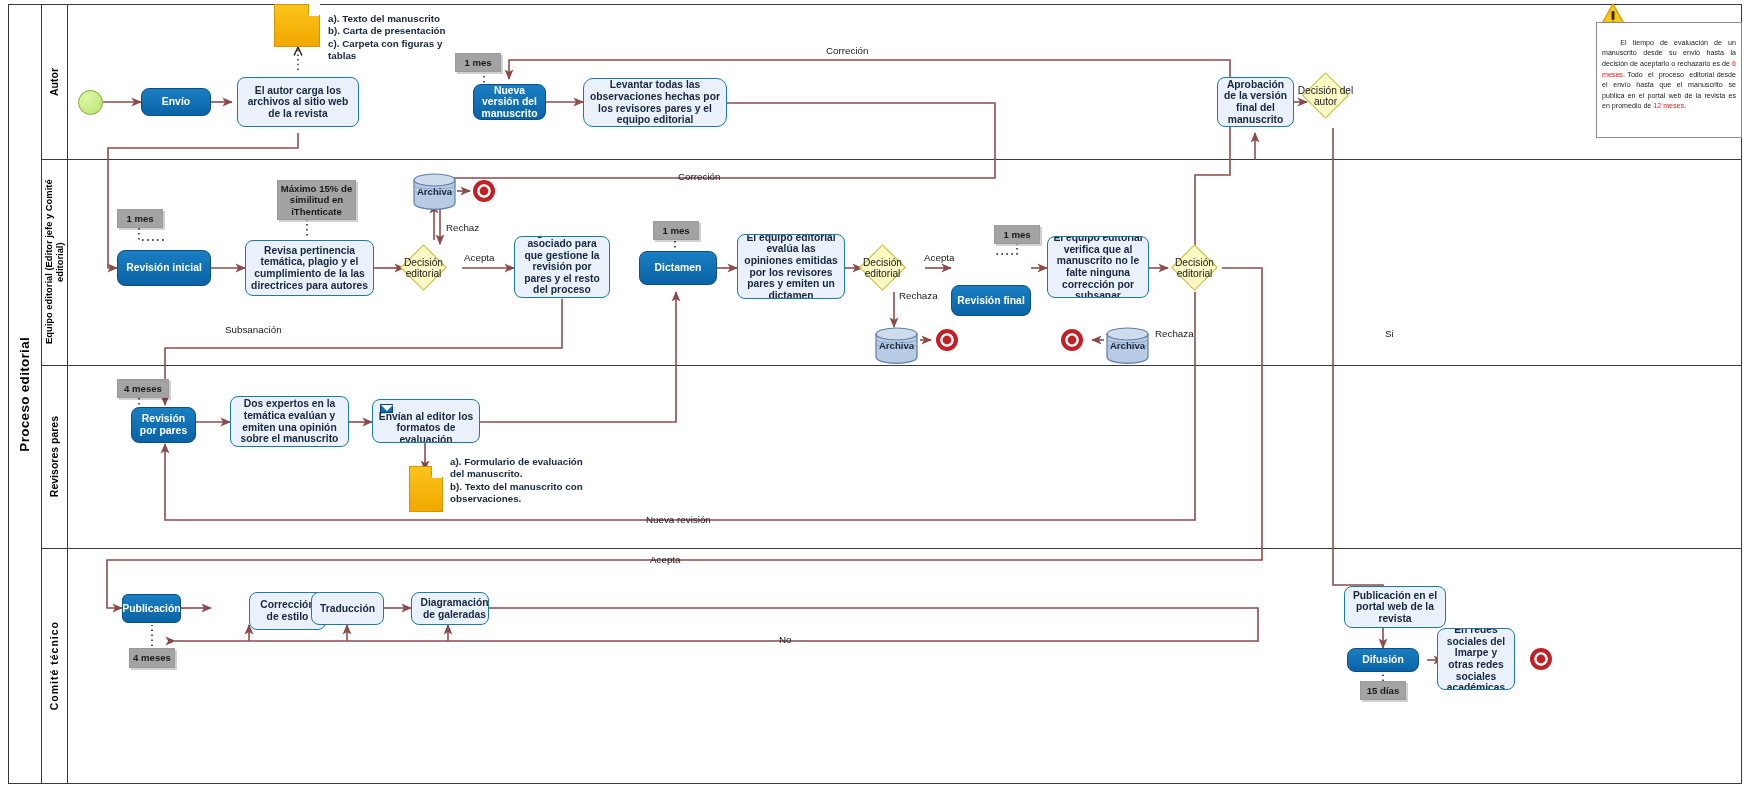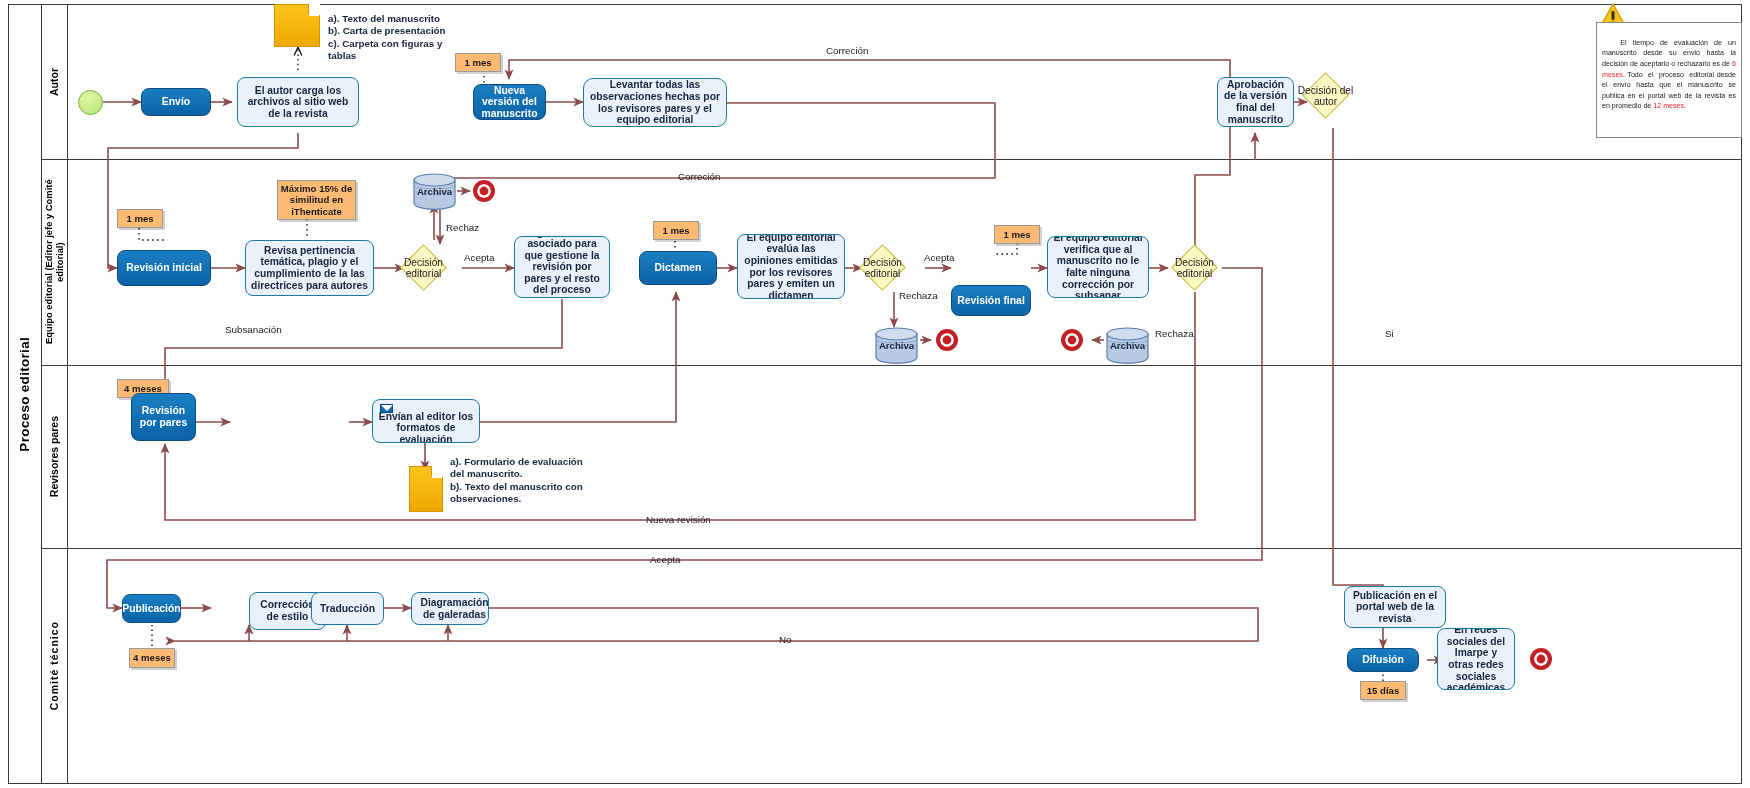--- a/index.html
+++ b/index.html
@@ -127,21 +127,21 @@
   }
   .ds-label {
     position: relative;
     z-index: 3;
     font-size: 9.6px;
     font-weight: bold;
     color: #1a2a3a;
   }
   .annot-box {
     position: absolute;
-    background: #fdba74;
+    background: #a3a3a3;
     border: 1px solid #9a9a9a;
     box-shadow: 2px 2px 0 rgba(0,0,0,.18);
     display: flex; align-items: center; justify-content: center;
     font-size: 9.6px;
     font-weight: bold;
     color: #1a1a1a;
     text-align: center;
     line-height: 1.15;
     padding: 1px 2px;
   }
@@ -448,39 +448,40 @@
   </div>
   <div class="end-ev" style="left:1061px; top:329px; width:22px; height:22px;"></div>
   <div class="flow-label" style="left:1155px; top:328px;">Rechaza</div>
 
   <div class="flow-label" style="left:678px; top:171px;">Correción</div>
   <div class="flow-label" style="left:225px; top:324px;">Subsanación</div>
   <div class="flow-label" style="left:1385px; top:328px;">Si</div>
 
   <div class="annot-box" style="left:117px; top:379px; width:52px; height:19px;">4 meses</div>
 
-  <div class="node task-dark" style="left:131px; top:393px; width:65px; height:48px;">Revisión por pares</div>
-
+  <div class="node task-dark" style="left:131px; top:407px; width:65px; height:36px;">Revisión por pares</div>
+
+  <div class="node task-light" style="left:230px; top:396px; width:119px; height:51px;">Dos expertos en la temática evalúan y emiten una opinión sobre el manuscrito</div>
 
   <div class="node task-light" style="left:372px; top:399px; width:108px; height:44px; padding-top:9px;">
     <span style="position:relative;top:3px;">Envían al editor los formatos de evaluación</span>
   </div>
   <div class="env-icon" style="left:380px; top:404px;"></div>
 
   <div class="doc-icon" style="left:409px; top:466px; width:34px; height:46px;">
     <div class="doc-fold"></div>
   </div>
   <div class="doc-text" style="left:450px; top:456px; width:160px;">a). Formulario de evaluación
 del manuscrito.
 b). Texto del manuscrito con
 observaciones.</div>
 
   <div class="flow-label" style="left:646px; top:514px;">Nueva revisión</div>
 
-  <div class="node task-dark" style="left:122px; top:594px; width:59px; height:29px;">Publicación</div>
+  <div class="node task-dark" style="left:122px; top:594px; width:59px; height:29px;border-radius:6px;">Publicación</div>
 
   <div class="annot-box" style="left:129px; top:648px; width:46px; height:20px;">4 meses</div>
 
   <div class="node task-light" style="left:211px; top:592px; width:77px; height:38px;margin-left:38px;">Corrección de estilo</div>
 
   <div class="node task-light" style="left:311px; top:592px; width:73px; height:33px;">Traducción</div>
 
   <div class="node task-light" style="left:411px; top:592px; width:78px; height:33px;padding-left:12px;">Diagramación de galeradas</div>
 
   <div class="node task-light" style="left:1344px; top:586px; width:102px; height:42px;">Publicación en el portal web de la revista</div>

